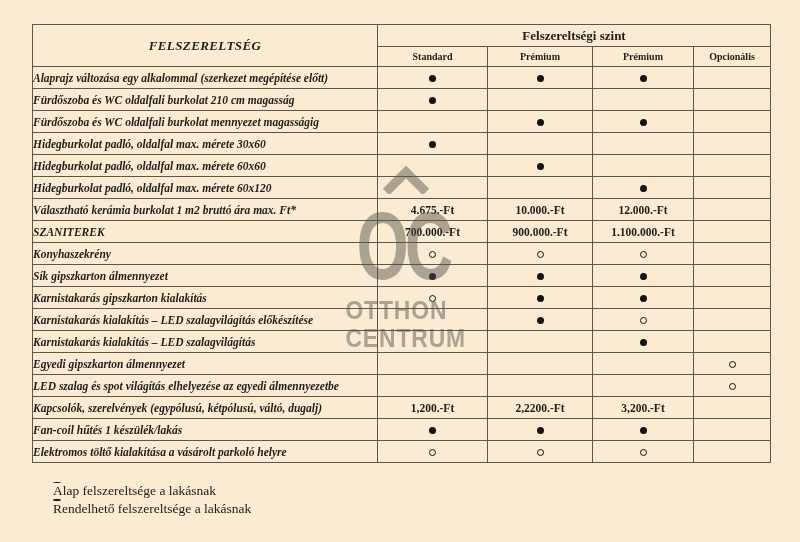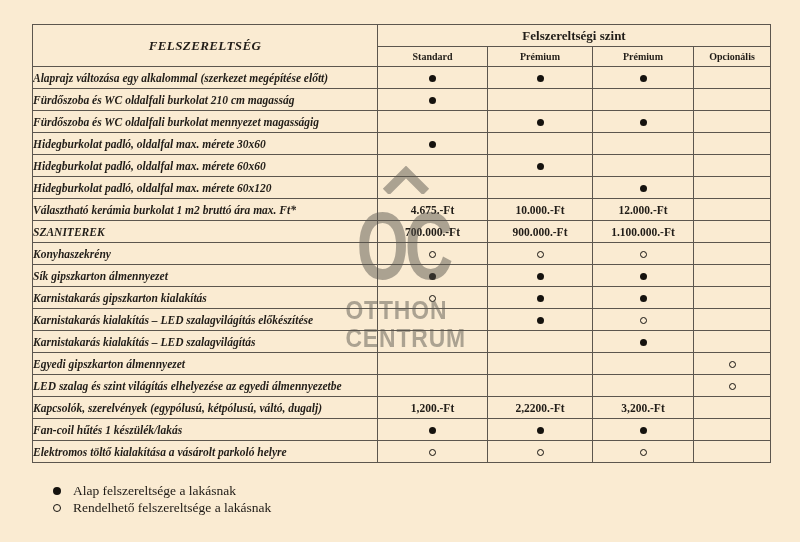--- a/index.html
+++ b/index.html
@@ -66,21 +66,21 @@
   .sym.dot { width: 7px; height: 7px; border-radius: 50%; background: #15120e; }
   .sym.circle { width: 5px; height: 5px; border-radius: 50%; border: 1.4px solid #15120e; background: transparent; }
   .sym.big.dot { width: 8px; height: 8px; }
   .sym.big.circle { width: 6px; height: 6px; }
 
   
   .legend {
     position: absolute; left: 53px; top: 482px;
     font-size: 13.5px; color: #1e1a15;
   }
-  .legend-item { display: flex; align-items: center; height: 17px; }
+  .legend-item { display: flex; height: 17px; flex-direction: column; }
   .legend-item .sym { margin-right: 12px; }
   .legend-item span:last-child { white-space: nowrap; }
 
   
   .watermark {
     position: absolute; left: 338px; top: 166px; width: 124px;
     text-align: left;
     color: rgba(86, 82, 76, 0.48);
     pointer-events: none;
     z-index: 5;
@@ -223,21 +223,21 @@
           <td class="val"></td>
         </tr>
         <tr>
           <td class="label">Egyedi gipszkarton álmennyezet</td>
           <td class="val"></td>
           <td class="val"></td>
           <td class="val"></td>
           <td class="val"><span class="sym circle"></span></td>
         </tr>
         <tr>
-          <td class="label">LED szalag és szint világítás elhelyezése az egyedi álmennyezetbe</td>
+          <td class="label">LED szalag és spot világítás elhelyezése az egyedi álmennyezetbe</td>
           <td class="val"></td>
           <td class="val"></td>
           <td class="val"></td>
           <td class="val"><span class="sym circle"></span></td>
         </tr>
         <tr>
           <td class="label">Kapcsolók, szerelvények (egypólusú, kétpólusú, váltó, dugalj)</td>
           <td class="val">1,200.-Ft</td>
           <td class="val">2,2200.-Ft</td>
           <td class="val">3,200.-Ft</td>

